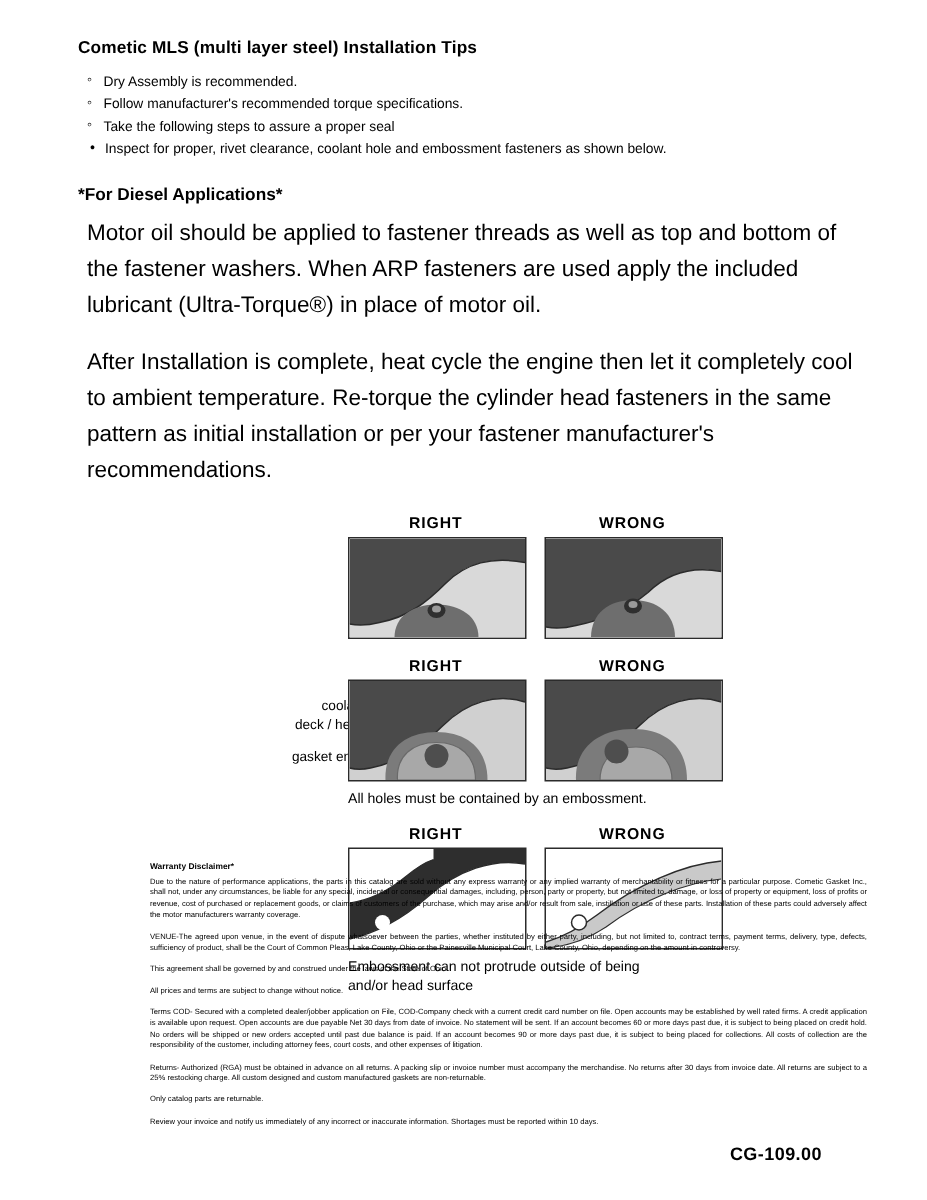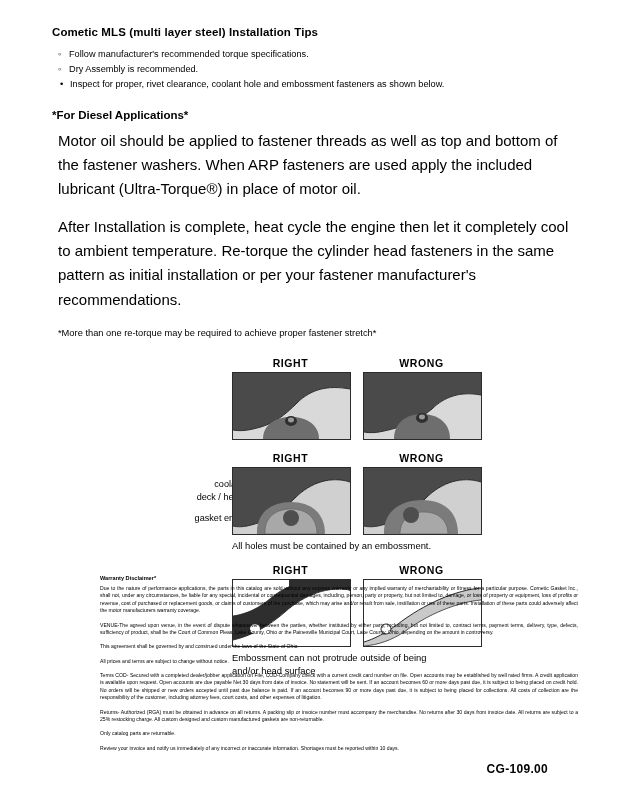--- a/index.html
+++ b/index.html
@@ -169,31 +169,31 @@
   }
 </style>
 </head>
 <body>
 
 <div class="page">
 
   <h1 class="title">Cometic MLS (multi layer steel) Installation Tips</h1>
 
   <ul class="bullets">
+    <li>Dry Assembly is recommended.</li>
     <li>Follow manufacturer's recommended torque specifications.</li>
-    <li>Dry Assembly is recommended.</li>
+    <li>Take the following steps to assure a proper seal</li>
   </ul>
   <ul class="subbullets">
     <li>Inspect for proper, rivet clearance, coolant hole and embossment fasteners as shown below.</li>
   </ul>
 
   <h2 class="subhead">*For Diesel Applications*</h2>
   <p class="body">Motor oil should be applied to fastener threads as well as top and bottom of the fastener washers. When ARP fasteners are used apply the included lubricant (Ultra-Torque®) in place of motor oil.</p>
   <p class="body">After Installation is complete, heat cycle the engine then let it completely cool to ambient temperature. Re-torque the cylinder head fasteners in the same pattern as initial installation or per your fastener manufacturer's recommendations.</p>
-  <p class="note">*More than one re-torque may be required to achieve proper fastener stretch*</p>
 
   <div class="figures">
 
     <div class="figgroup">
       <div class="figrow">
         <div class="figcell">
           <div class="figlabel">RIGHT</div>
           <div class="figbox">
             <svg width="117" height="66" viewBox="0 0 117 66">
               <rect x="0" y="0" width="117" height="66" fill="#ffffff"></rect>

